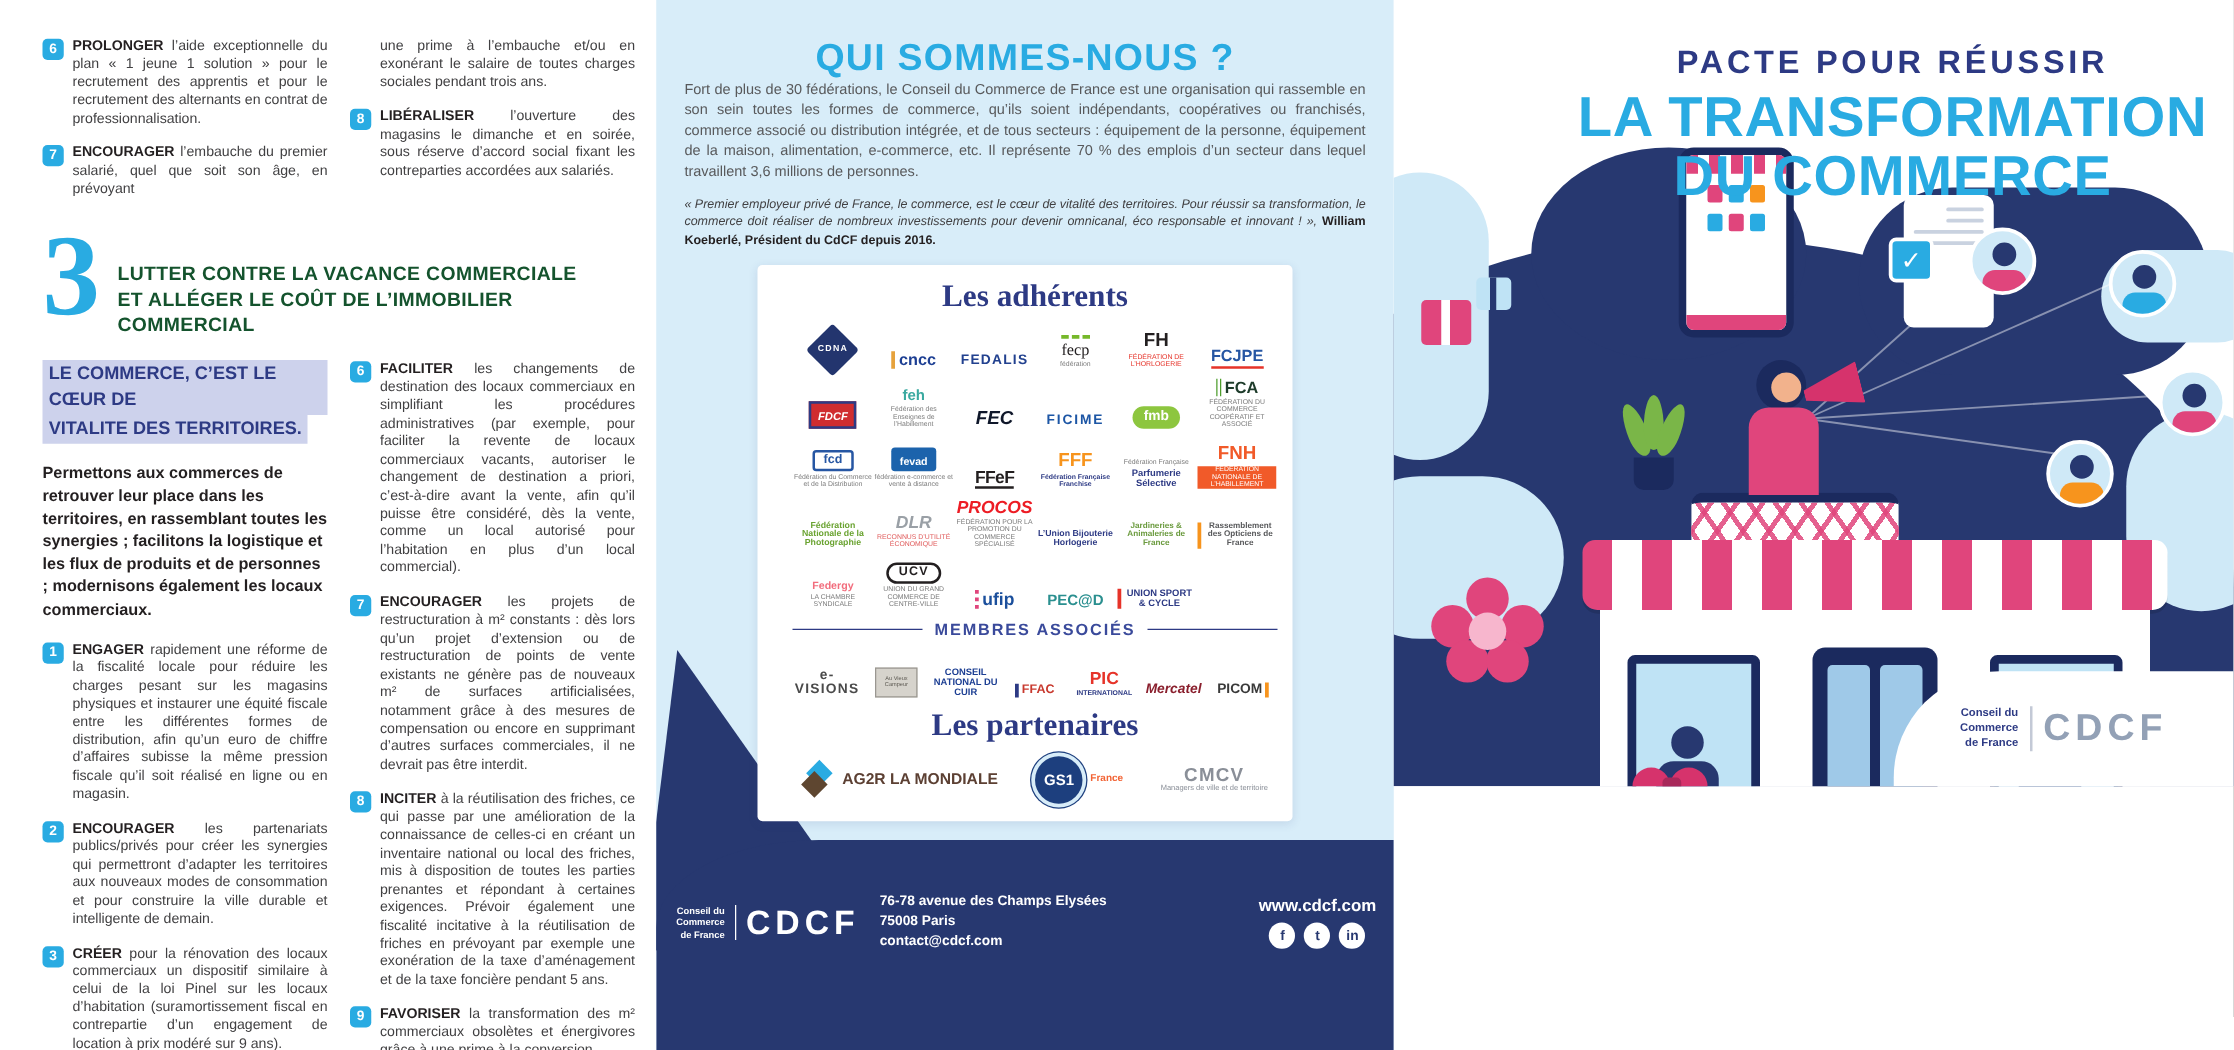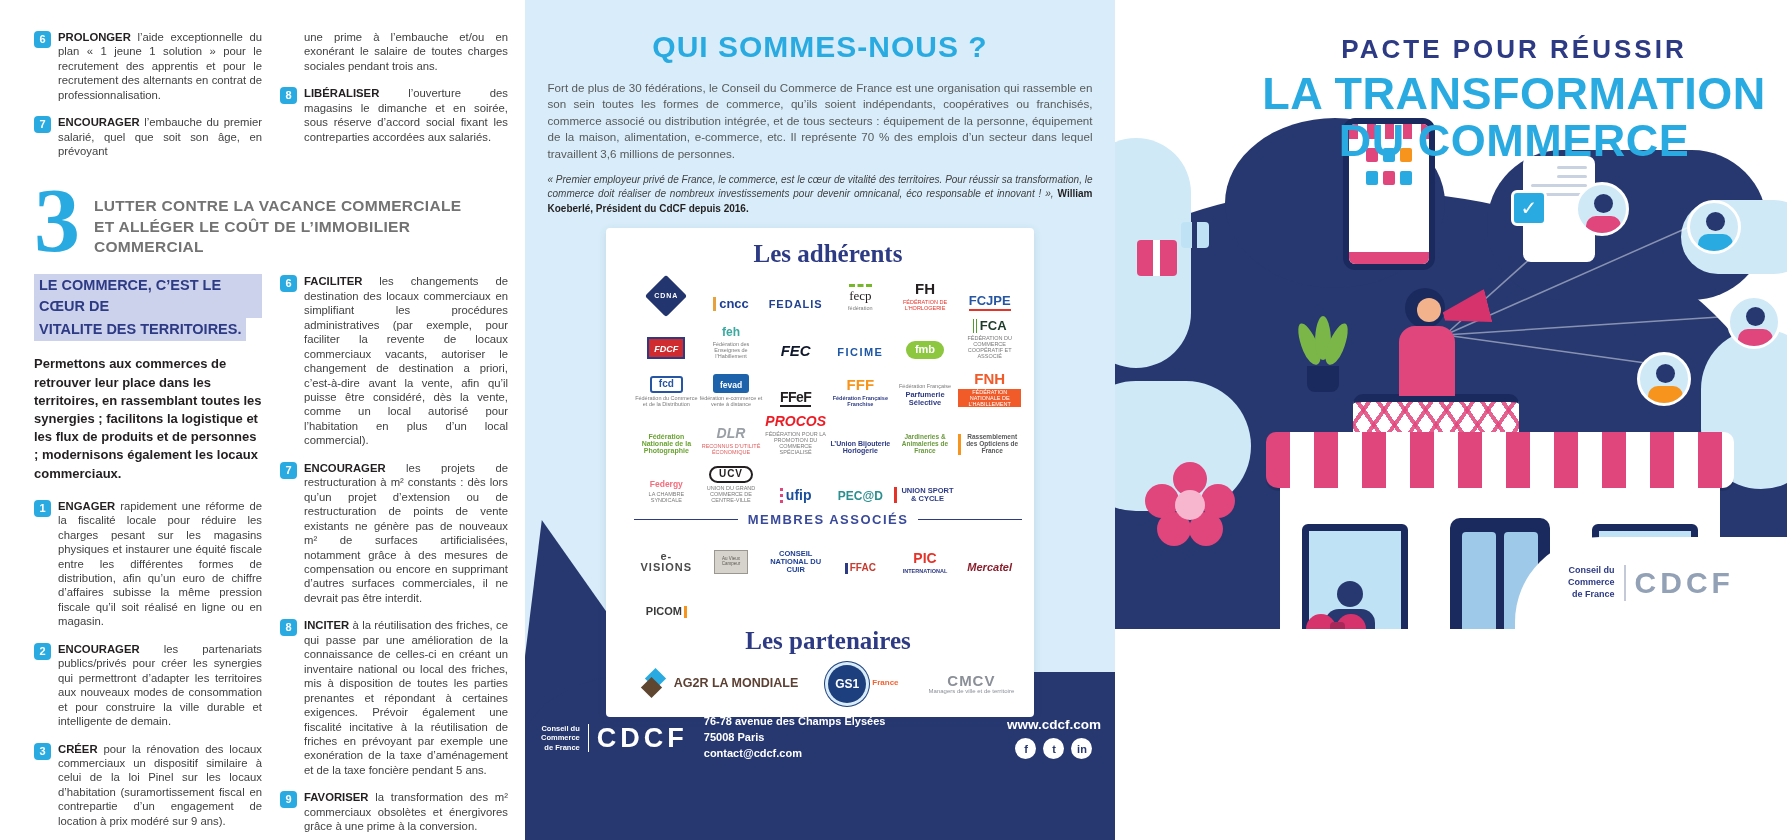--- a/index.html
+++ b/index.html
@@ -10,38 +10,38 @@
   .panel-left{position:absolute;left:0;top:0;width:525px;height:840px;background:#fff;padding:30px 16px 10px 34px;overflow:hidden}
   .twocol{display:flex;gap:18px}
   .col{width:228px}
   .item{display:flex;margin-bottom:13px}
   .num{flex:0 0 17px;height:17px;background:#29abe2;color:#fff;border-radius:4px;font-size:11px;font-weight:bold;text-align:center;line-height:17px;margin-right:7px;margin-top:1px}
   .itxt{font-size:11.3px;line-height:1.28;color:#414042;text-align:justify}
   .itxt b{color:#231f20}
   .cont{font-size:11.3px;line-height:1.28;color:#414042;text-align:justify;margin:0 0 13px 24px}
   .sec3{display:flex;align-items:flex-start;margin:14px 0 16px 0}
   .bignum{font-family:"Liberation Serif","DejaVu Serif",serif;font-size:92px;font-weight:bold;color:#29abe2;line-height:.75;margin-right:14px}
-  .sec3 h2{font-size:15.5px;line-height:1.35;color:#737373;letter-spacing:.3px;margin-top:10px}
+  .sec3 h2{font-size:15.5px;line-height:1.35;color:#14532d;letter-spacing:.3px;margin-top:24px}
   .hl{display:block;width:fit-content;background:#cdd2ec;color:#2d3a84;font-weight:bold;font-size:14.5px;padding:1px 5px;line-height:1.45}
   .intro{font-size:13px;font-weight:bold;color:#231f20;line-height:1.4;margin:14px 0 16px 0}
 
   
   .panel-mid{position:absolute;left:525px;top:0;width:590px;height:840px;background:#d8edf9;overflow:hidden}
   .mid-title{margin-top:30px;text-align:center;color:#29abe2;font-size:30px;font-weight:800;letter-spacing:1px}
-  .mid-paras{width:545px;margin:16px auto 0 auto}
+  .mid-paras{width:545px;margin:0 auto 0 auto}
   .mid-p{font-size:11.6px;line-height:1.42;color:#58595b;text-align:justify;margin-bottom:11px}
   .mid-q{font-size:10px;line-height:1.42;color:#414042;text-align:justify;font-style:italic}
   .mid-q b{font-style:normal;color:#231f20}
   .card{position:relative;z-index:2;width:428px;margin:12px auto 0 auto;background:#fff;border-radius:4px;padding:12px 12px 14px 28px;box-shadow:0 2px 8px rgba(40,60,120,.12)}
   .serif-t{font-family:"Liberation Serif","DejaVu Serif",serif;font-weight:bold;color:#2d3a84;font-size:25px;text-align:center}
   .labrow{display:flex;align-items:center;gap:10px;margin:8px 0 4px 0}
   .labrow .ln{flex:1;height:1.5px;background:#2d3a84}
   .labrow .lt{color:#3a4a9b;font-size:13px;letter-spacing:1.5px;font-weight:600}
   .grid6{display:grid;grid-template-columns:repeat(6,1fr);row-gap:4px}
-  .grid7{display:grid;grid-template-columns:repeat(6,1fr)}
+  .grid7{display:grid;grid-template-columns:repeat(7,1fr)}
   .cell{display:flex;flex-direction:column;align-items:center;justify-content:flex-end;min-height:44px;gap:2px;padding:1px;text-align:center}
   .mark{font-weight:bold;font-size:11px;line-height:1.05}
   .sub{font-size:5.5px;color:#7a7a7a;line-height:1.1}
   .m-cdna{width:30px;height:30px;background:#23356e;transform:rotate(45deg);display:flex;align-items:center;justify-content:center;border-radius:3px}
   .m-cdna i{transform:rotate(-45deg);color:#fff;font-style:normal;font-size:7px;font-weight:bold;letter-spacing:1px}
   .c-cncc{color:#1d3f93;font-size:13px;border-left:3px solid #e6a23c;padding-left:3px}
   .c-fedalis{color:#22418f;letter-spacing:1px}
   .c-fecp{color:#231f20;font-family:"Liberation Serif","DejaVu Serif",serif;border-top:3px dashed #76b82a;padding-top:2px;font-size:13px;font-weight:normal}
   .c-fh{color:#231f20;font-size:15px;font-weight:800}
   .s-red{color:#e63329}

